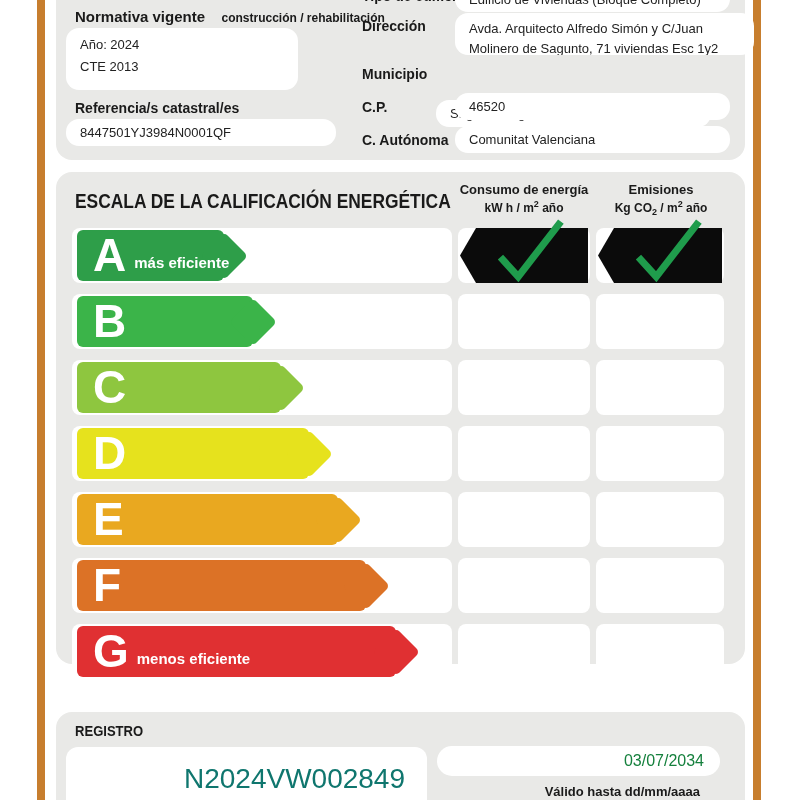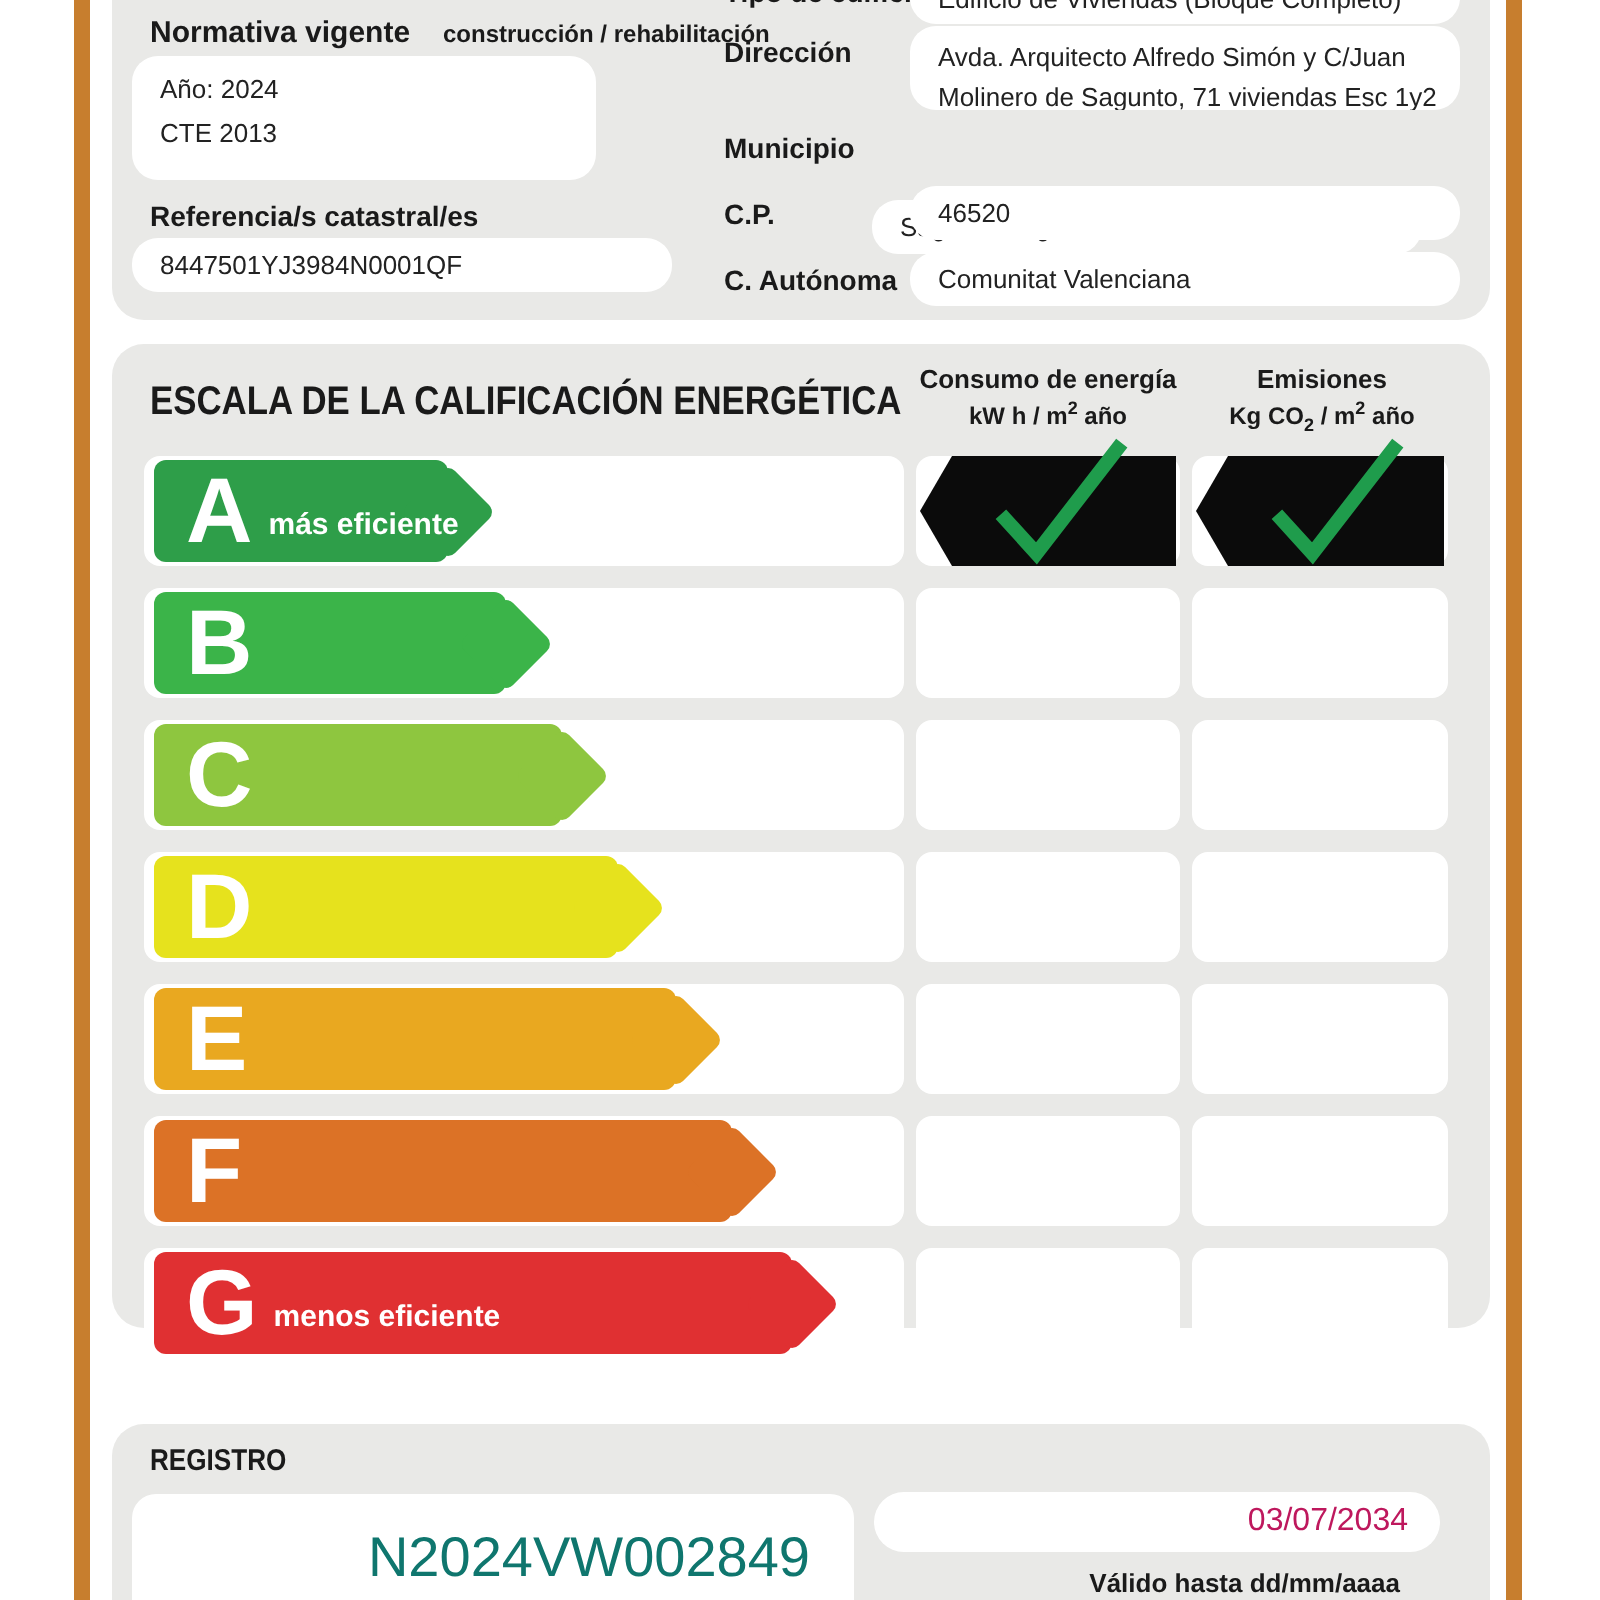--- a/index.html
+++ b/index.html
@@ -27,21 +27,21 @@
   .cell-emisiones{left:540px;width:128px;}
   .bar{position:absolute;left:5px;top:2px;height:51px;border-radius:6px;display:flex;align-items:center;color:#fff;}
   .bar-tip{position:absolute;right:-17px;top:8.5px;width:34px;height:34px;transform:rotate(45deg);border-radius:5px;}
   .bar-letter{font-size:46px;font-weight:bold;line-height:51px;margin-left:16px;position:relative;z-index:2;}
   .bar-sublabel{font-size:15px;font-weight:bold;margin-left:8px;position:relative;top:7px;z-index:2;white-space:nowrap;}
   .indicator{position:absolute;top:0;left:2px;right:2px;height:55px;}
   .ind-shape{position:absolute;inset:0;clip-path:polygon(16px 0,100% 0,100% 100%,16px 100%,0 50%);}
   .check-svg{position:absolute;left:28px;top:-14px;width:80px;height:72px;overflow:visible;}
   .check-svg path{fill:none;stroke-width:8;}
   #registro-number{font-size:28px;color:#0f766e;text-align:right;padding:16px 22px 0 0;}
-  #valid-date{font-size:16px;line-height:30px;text-align:right;padding-right:16px;color:#be185d;}
+  #valid-date{font-size:16px;line-height:30px;text-align:right;padding-right:16px;color:#15803d;}
   #valid-label{font-weight:bold;font-size:13px;text-align:right;}
 </style>
 </head>
 <body>
 
 <div class="frame-bar" style="left: 37px; background-color: rgb(199, 126, 46);"></div>
 <div class="frame-bar" style="left: 753px; background-color: rgb(199, 126, 46);"></div>
 
 <div id="top-panel" class="panel">
 
@@ -57,21 +57,21 @@
   <div class="vbox" style="left:10px;top:153px;width:270px;height:27px;">
     <div class="line" style="top:6px;">8447501YJ3984N0001QF</div>
   </div>
 
   <div class="abs lbl" style="left:306px;top:22px;">Tipo de edificio</div>
   <div class="vbox" style="left:399px;top:0px;width:275px;height:46px;">
     <div class="line" style="top:26px;">Edificio de Viviendas (Bloque Completo)</div>
   </div>
 
   <div class="abs lbl" style="left:306px;top:52px;">Dirección</div>
-  <div class="vbox" style="left:399px;top:47px;width:275px;height:42px;">
+  <div class="vbox" style="left:399px;top:47px;width:299px;height:42px;">
     <div class="line" style="top:8px;">Avda. Arquitecto Alfredo Simón y C/Juan</div>
     <div class="line" style="top:28px;">Molinero de Sagunto, 71 viviendas Esc 1y2</div>
   </div>
 
   <div class="abs lbl" style="left:306px;top:100px;">Municipio</div>
   <div class="vbox" style="left:380px;top:94px;width:275px;height:27px;margin-top:40px;">
     <div class="line" style="top:6px;">Sagunto/Sagunt</div>
   </div>
 
   <div class="abs lbl" style="left:306px;top:133px;">C.P.</div>

